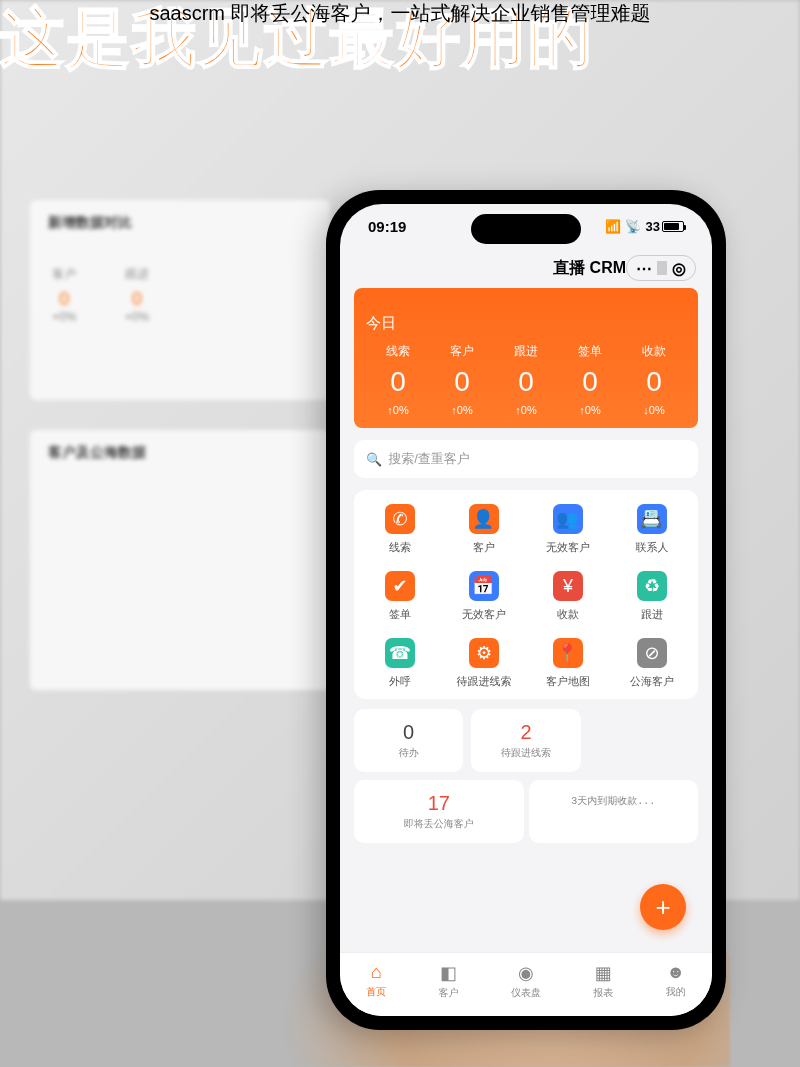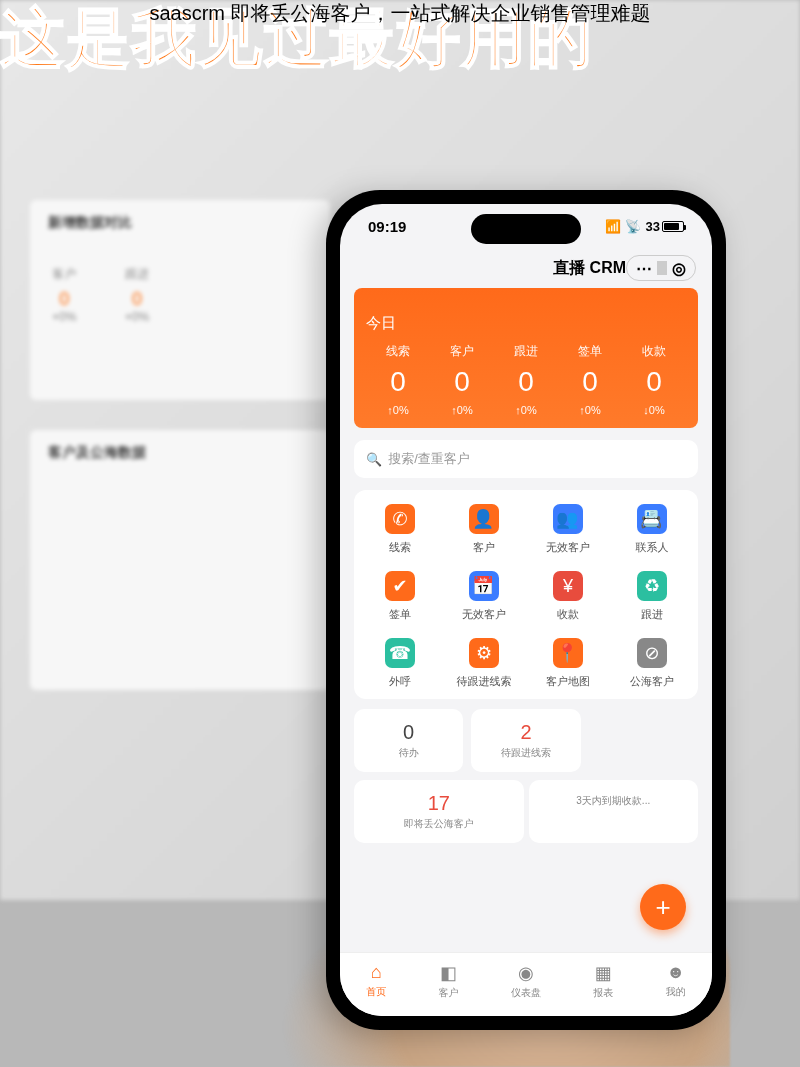--- a/index.html
+++ b/index.html
@@ -49,21 +49,21 @@
 
 .app-grid { margin-top: 12px; background: #fff; border-radius: 12px; padding: 14px 4px 10px; display: grid; grid-template-columns: repeat(4,1fr); row-gap: 16px; }
 .app-item { display: flex; flex-direction: column; align-items: center; gap: 6px; }
 .app-item .ic { width: 30px; height: 30px; border-radius: 7px; display:flex; align-items:center; justify-content:center; font-size:18px; color:#fff; }
 .app-item .nm { font-size: 11px; color: #555; }
 
 .todo-grid { margin-top: 10px; display: grid; grid-template-columns: repeat(3,1fr); gap: 8px; }
 .todo-card { background: #fff; border-radius: 10px; text-align: center; padding: 12px 4px; }
 .todo-card .num { font-size: 20px; color: #444; }
 .todo-card .num.red { color: #e84c3d; }
-.todo-card .lbl { font-size: 10px; color: #888; margin-top: 2px; }
+.todo-card .lbl { font-size: 10px; color: #888; margin-top: 2px; font-family: Liberation Mono, monospace; }
 .todo-grid2 { margin-top: 8px; display: grid; grid-template-columns: repeat(2,1fr); gap: 5px; }
 
 .fab { position: absolute; right: 26px; bottom: 86px; width: 46px; height: 46px; border-radius: 50%; background: #ff6a1a; color: #fff; display: flex; align-items: center; justify-content: center; font-size: 26px; box-shadow: 0 4px 10px rgba(255,106,26,.45); }
 
 .tabbar { height: 64px; background: #fff; border-top: 1px solid #eee; display: flex; justify-content: space-around; align-items: center; padding-bottom: 8px; }
 .tab { display: flex; flex-direction: column; align-items: center; gap: 2px; font-size: 10px; color: #888; }
 .tab.active { color: #ff6a1a; }
 .tab .ti { font-size: 18px; }
 
 .hand { position: absolute; bottom: 0; left: 280px; width: 450px; height: 200px; background: radial-gradient(ellipse at 60% 80%, #d9b596 0%, #c9a584 40%, transparent 70%); z-index: 2; border-radius: 50% 50% 0 0; filter: blur(1px);}

